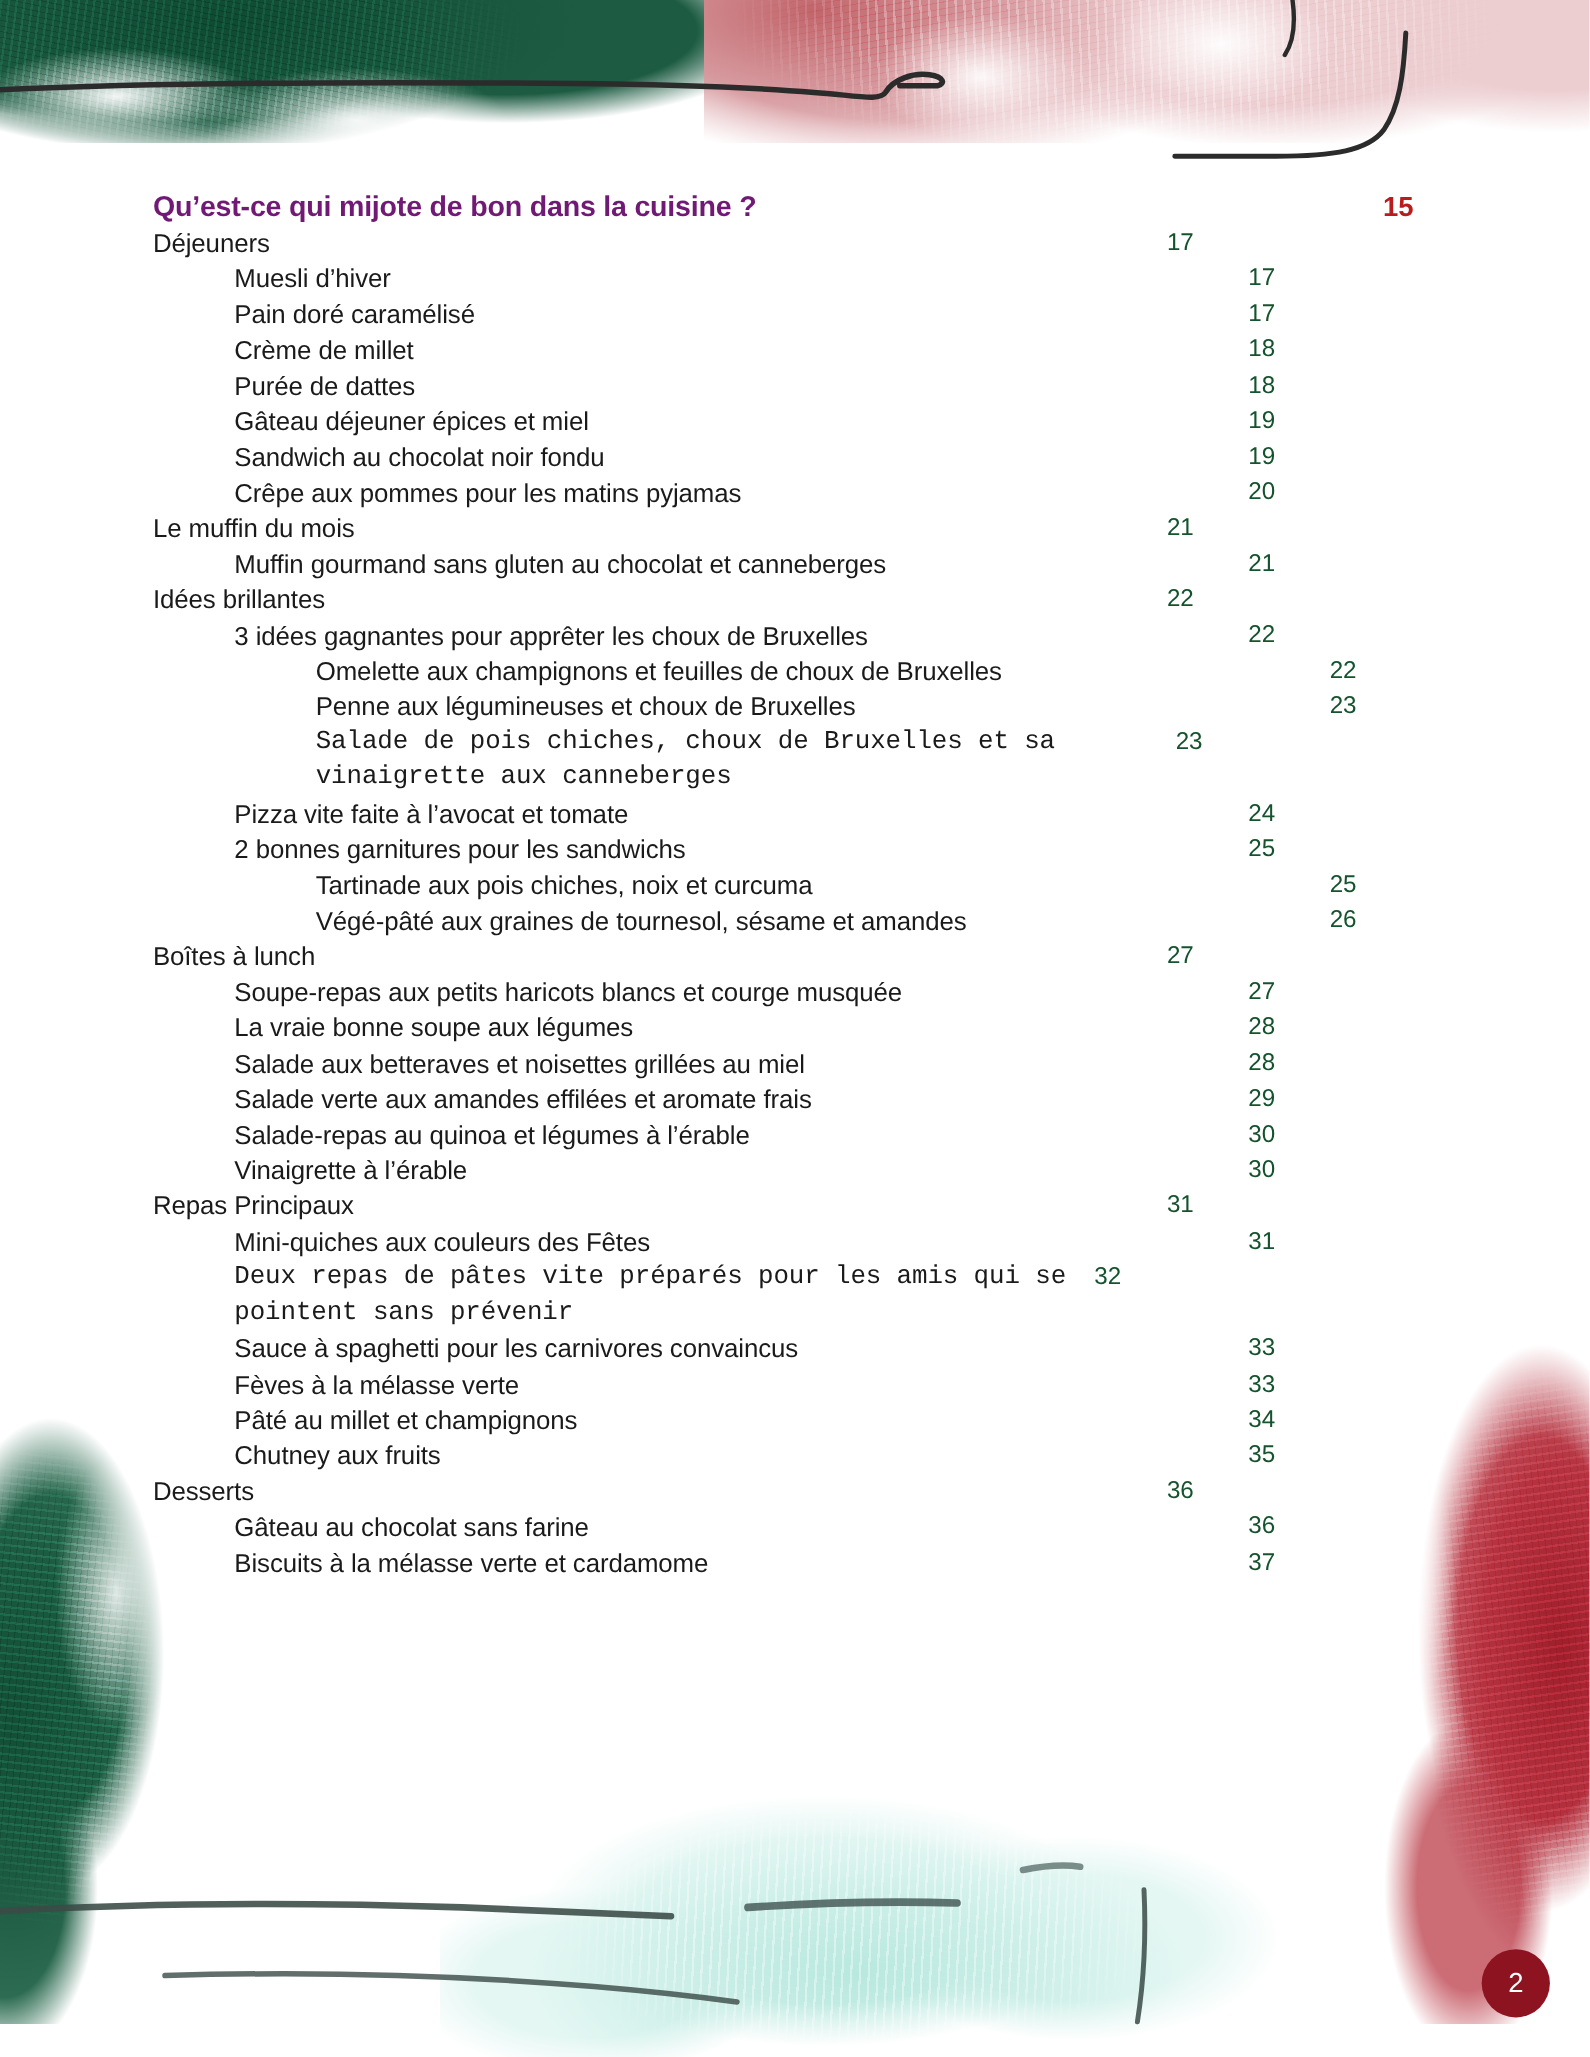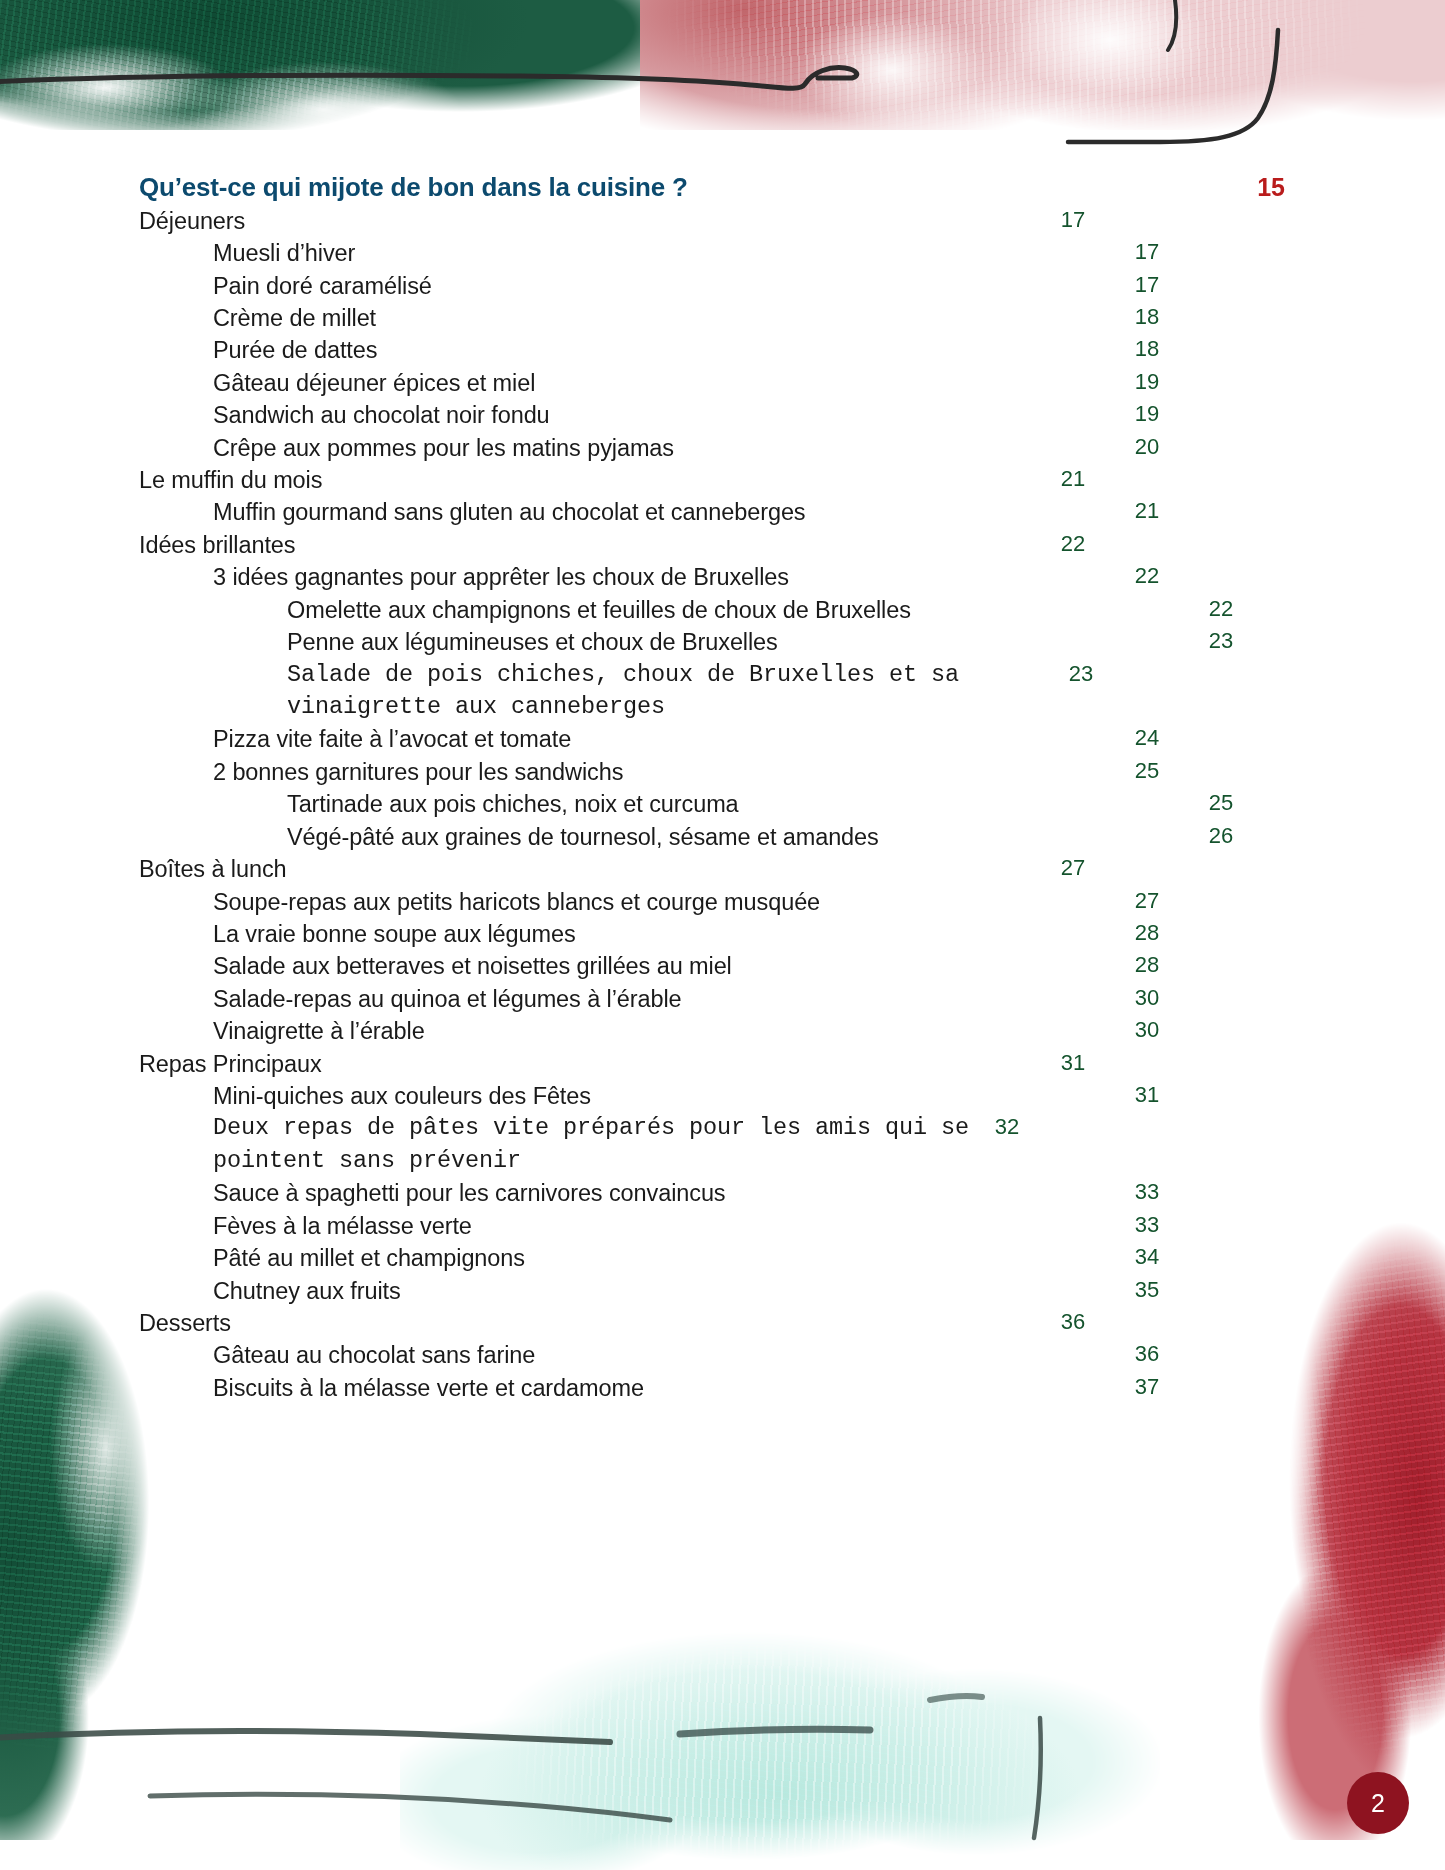--- a/index.html
+++ b/index.html
@@ -259,21 +259,21 @@
 
 <svg class="scribble" id="scribble-top" viewBox="0 0 1445 170">
   <path d="M -10 82 C 120 76, 320 74, 520 76 C 620 77, 680 79, 740 84 C 780 87, 800 92, 805 84 C 812 72, 830 66, 845 68 C 858 70, 860 76, 852 78 L 818 78" fill="none" stroke="#2b2b2b" stroke-width="5" stroke-linecap="round"></path>
   <path d="M 1175 0 C 1178 22, 1176 38, 1168 50" fill="none" stroke="#2b2b2b" stroke-width="4" stroke-linecap="round"></path>
   <path d="M 1278 30 C 1276 68, 1272 98, 1258 118 C 1244 137, 1212 142, 1160 142 L 1068 142" fill="none" stroke="#2b2b2b" stroke-width="4.5" stroke-linecap="round"></path>
 </svg>
 
 <div id="toc">
 
   <div class="toc-title-row">
-    <div class="toc-title" style="color: #0c4a6e;">Qu’est-ce qui mijote de bon dans la cuisine ?</div>
+    <div class="toc-title" style="color: #701a75;">Qu’est-ce qui mijote de bon dans la cuisine ?</div>
     <div class="toc-title-page" style="color: #b91c1c;">15</div>
   </div>
 
   <div id="toc-entries">
       <div class="toc-row lvl-1">
         <div class="toc-label">Déjeuners</div>
         <div class="toc-page">17</div>
       </div>
       <div class="toc-row lvl-2">
         <div class="toc-label">Muesli d’hiver</div>
@@ -355,20 +355,24 @@
         <div class="toc-label">Soupe-repas aux petits haricots blancs et courge musquée</div>
         <div class="toc-page">27</div>
       </div>
       <div class="toc-row lvl-2">
         <div class="toc-label">La vraie bonne soupe aux légumes</div>
         <div class="toc-page">28</div>
       </div>
       <div class="toc-row lvl-2">
         <div class="toc-label">Salade aux betteraves et noisettes grillées au miel</div>
         <div class="toc-page">28</div>
+      </div>
+      <div class="toc-row lvl-2">
+        <div class="toc-label">Salade verte aux amandes effilées et aromate frais</div>
+        <div class="toc-page">29</div>
       </div>
       <div class="toc-row lvl-2">
         <div class="toc-label">Salade-repas au quinoa et légumes à l’érable</div>
         <div class="toc-page">30</div>
       </div>
       <div class="toc-row lvl-2">
         <div class="toc-label">Vinaigrette à l’érable</div>
         <div class="toc-page">30</div>
       </div>
       <div class="toc-row lvl-1">

